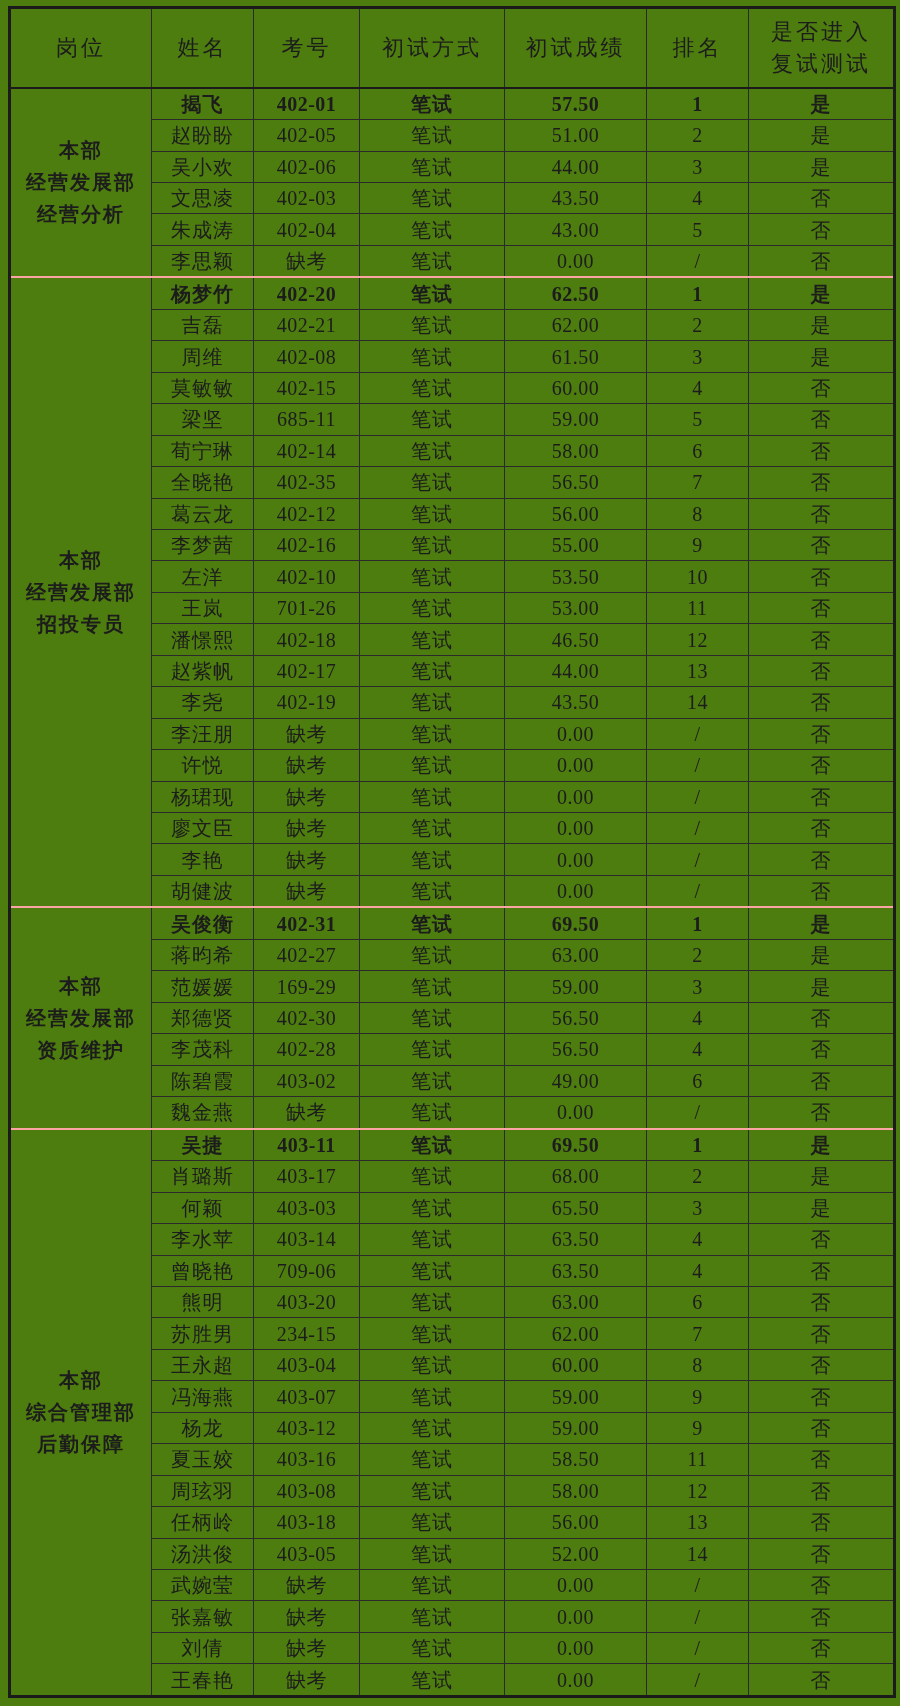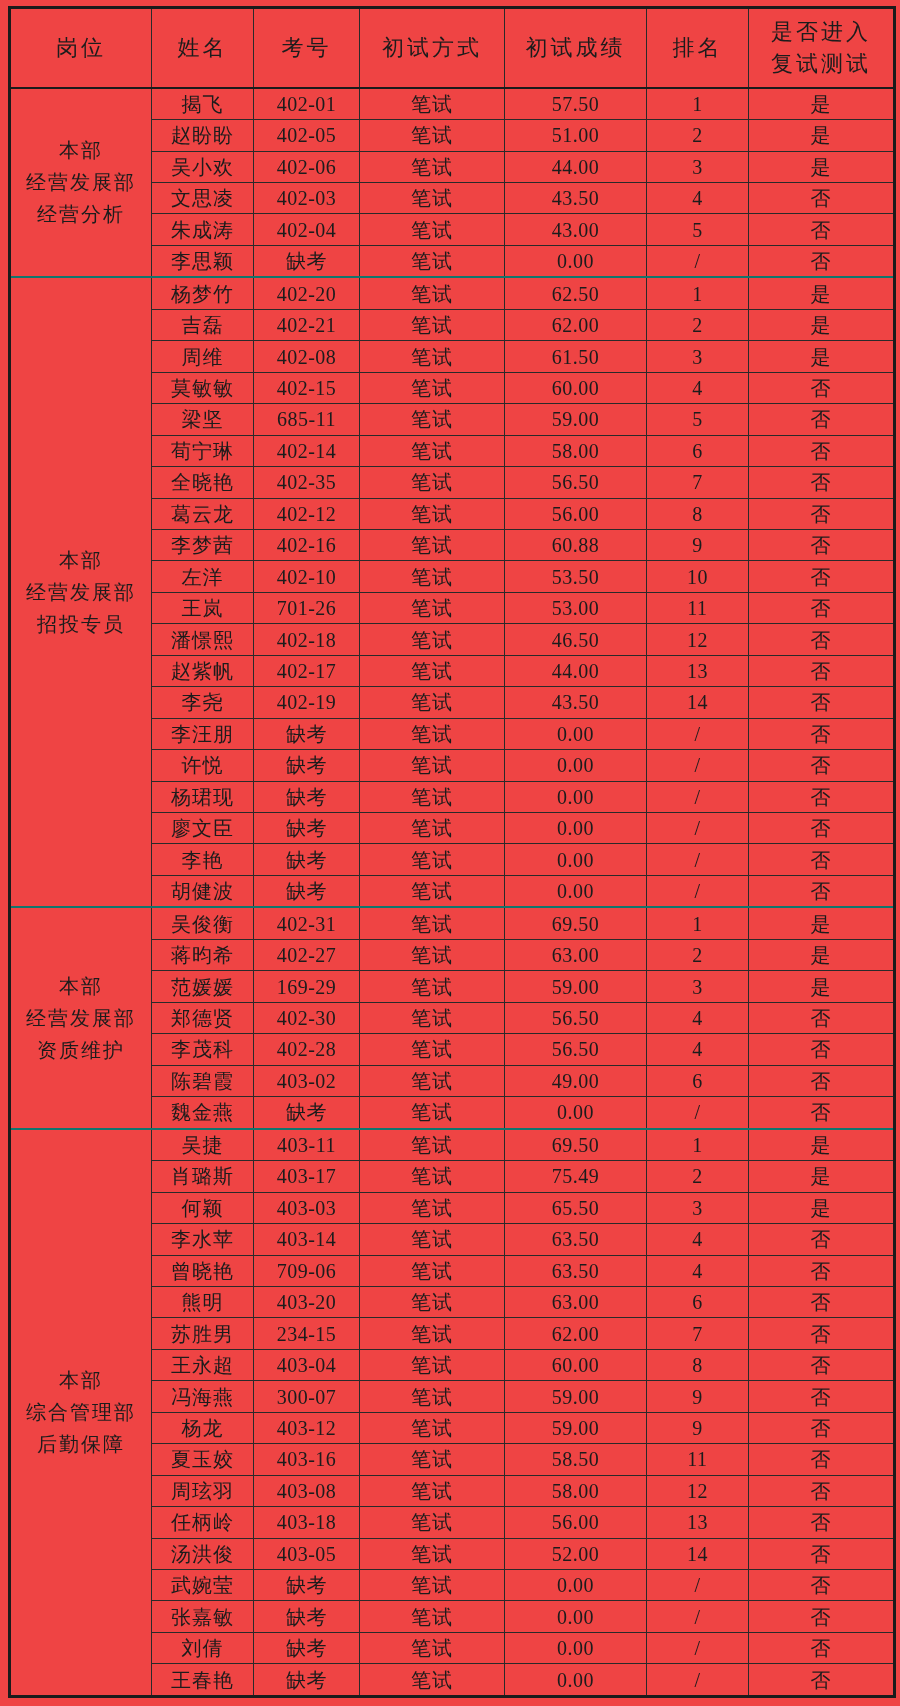--- a/index.html
+++ b/index.html
@@ -5,21 +5,21 @@
   html, body {
     margin: 0;
     padding: 0;
     background: #ffffff;
   }
   .page {
     width: 900px;
     height: 1706px;
     box-sizing: border-box;
     padding: 6px 7px 8px 8px;
-    background: #ef4444;
+    background: #4d7c0f;
   }
   table.results {
     border-collapse: collapse;
     table-layout: fixed;
     width: 100%;
     height: 1692px;
     border: 3px solid #1b1b1b;
   }
   th, td {
     border: 1px solid #2a2a2a;
@@ -43,21 +43,22 @@
     font-size: 20px;
     letter-spacing: 1px;
     line-height: 1.2;
   }
   td.pos-cell {
     white-space: pre-line;
     line-height: 1.6;
     letter-spacing: 2px;
   }
   tr.group-start td {
-    border-top: 2px solid #0f766e;
+    border-top: 2px solid #fca5a5;
+    font-weight: bold;
   }
   td.num-cell { letter-spacing: 0.5px; }
 </style>
 </head>
 <body>
 
 <div class="page">
   <table class="results">
     <colgroup>
       <col style="width:142px">
@@ -196,21 +197,21 @@
           <td class="num-cell">402-12</td>
           <td>笔试</td>
           <td class="num-cell">56.00</td>
           <td class="num-cell">8</td>
           <td>否</td>
         </tr>
         <tr>
           <td>李梦茜</td>
           <td class="num-cell">402-16</td>
           <td>笔试</td>
-          <td class="num-cell">60.88</td>
+          <td class="num-cell">55.00</td>
           <td class="num-cell">9</td>
           <td>否</td>
         </tr>
         <tr>
           <td>左洋</td>
           <td class="num-cell">402-10</td>
           <td>笔试</td>
           <td class="num-cell">53.50</td>
           <td class="num-cell">10</td>
           <td>否</td>
@@ -362,21 +363,21 @@
           <td class="num-cell">403-11</td>
           <td>笔试</td>
           <td class="num-cell">69.50</td>
           <td class="num-cell">1</td>
           <td>是</td>
         </tr>
         <tr>
           <td>肖璐斯</td>
           <td class="num-cell">403-17</td>
           <td>笔试</td>
-          <td class="num-cell">75.49</td>
+          <td class="num-cell">68.00</td>
           <td class="num-cell">2</td>
           <td>是</td>
         </tr>
         <tr>
           <td>何颖</td>
           <td class="num-cell">403-03</td>
           <td>笔试</td>
           <td class="num-cell">65.50</td>
           <td class="num-cell">3</td>
           <td>是</td>
@@ -416,21 +417,21 @@
         <tr>
           <td>王永超</td>
           <td class="num-cell">403-04</td>
           <td>笔试</td>
           <td class="num-cell">60.00</td>
           <td class="num-cell">8</td>
           <td>否</td>
         </tr>
         <tr>
           <td>冯海燕</td>
-          <td class="num-cell">300-07</td>
+          <td class="num-cell">403-07</td>
           <td>笔试</td>
           <td class="num-cell">59.00</td>
           <td class="num-cell">9</td>
           <td>否</td>
         </tr>
         <tr>
           <td>杨龙</td>
           <td class="num-cell">403-12</td>
           <td>笔试</td>
           <td class="num-cell">59.00</td>

